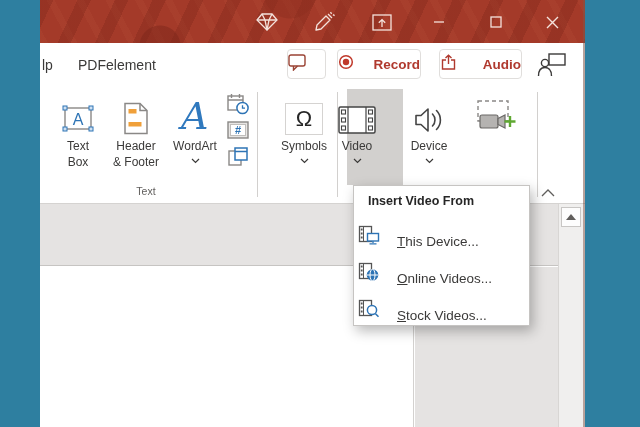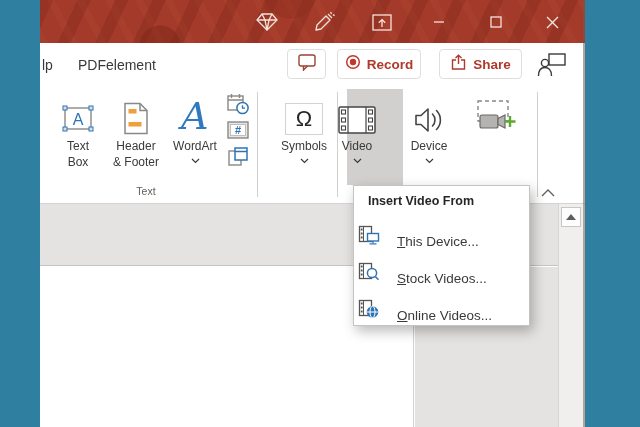--- a/index.html
+++ b/index.html
@@ -19,21 +19,21 @@
       radial-gradient(circle at 250px -8px, rgba(140,45,30,.45) 0 26px, rgba(140,45,30,0) 27px),
       repeating-linear-gradient(115deg, rgba(120,35,23,.30) 0 12px, rgba(120,35,23,0) 12px 34px),
       repeating-linear-gradient(62deg, rgba(186,84,60,.18) 0 7px, rgba(186,84,60,0) 7px 26px);
   }
   .tb-ico { position:absolute; top:11px; width:24px; height:22px; display:flex; align-items:center; justify-content:center; }
 
   
   .tabrow { position:absolute; left:0; top:43px; width:545px; height:45px; background:#fff; }
   .tab-label { position:absolute; top:14px; font-size:14px; color:#3b3a39; }
   .qbtn { position:absolute; top:6px; height:30px; background:#fff; border:1px solid #e0dedc; border-radius:4px;
-          display:flex; align-items:center; justify-content:center; gap:6px; }
+          display:flex; align-items:center; justify-content:space-between; gap:6px; }
   .qbtn .qtxt { font-size:13.5px; font-weight:bold; color:#b0392e; }
 
   
   .ribbon { position:absolute; left:0; top:88px; width:545px; height:116px; background:#fff; border-bottom:1px solid #d5d3d1; }
   .rb-btn { position:absolute; top:1px; height:95px; display:flex; flex-direction:column; align-items:center; }
   .rb-icon { height:42px; display:flex; align-items:flex-end; justify-content:center; margin-top:4px; }
   .rb-label { font-size:12px; color:#3b3a39; text-align:center; line-height:16px; margin-top:3px; }
   .rb-chevron { margin-top:3px; height:8px; display:flex; align-items:center; }
   .group-label { position:absolute; top:97px; font-size:10.5px; color:#605e5c; text-align:center; }
   .rb-divider { position:absolute; top:4px; width:1px; height:105px; background:#d2d0ce; }
@@ -126,21 +126,21 @@
       <span class="qtxt">Record</span>
     </div>
 
     <div class="qbtn" style="left:399px;width:83px">
       <span>
         <svg width="17" height="16" viewBox="0 0 17 16" fill="none" stroke="#b0392e" stroke-width="1.4">
           <path d="M6 6 H2.5 V15 H14.5 V6 H11"></path>
             <path d="M8.5 10 V1.5 M5.5 4 L8.5 1.2 L11.5 4"></path>
         </svg>
       </span>
-      <span class="qtxt">Share</span>
+      <span class="qtxt">Audio</span>
     </div>
 
     <span class="abs" style="left:497px;top:9px">
       <svg width="30" height="26" viewBox="0 0 30 26" fill="none" stroke="#3b3a39" stroke-width="1.4">
         <rect x="12" y="2" width="16" height="11"></rect>
           <circle cx="8" cy="11" r="3.6"></circle>
         <path d="M1.5 24 C1.5 17.5 5 15.5 8 15.5 C11 15.5 14.5 17.5 14.5 24"></path>
       </svg>
     </span>
   </div>
@@ -329,40 +329,40 @@
     <div class="dd-item">
       <span>
         <svg width="22" height="20" viewBox="0 0 22 20" fill="none">
           <rect x="1.5" y="1.5" width="12" height="15" stroke="#555" stroke-width="1.3"></rect>
           <path d="M5.5 1.5 V16.5" stroke="#555" stroke-width="1"></path>
           <g fill="#555">
               <rect x="2.8" y="3.5" width="1.8" height="2"></rect>
               <rect x="2.8" y="7.5" width="1.8" height="2"></rect>
               <rect x="2.8" y="11.5" width="1.8" height="2"></rect>
             </g>
-          <circle cx="14" cy="11" r="4.6" fill="#fff" stroke="#2e74b5" stroke-width="1.5"></circle>
-          <path d="M17.5 14.8 L20.5 17.8" stroke="#2e74b5" stroke-width="1.6"></path>
-        </svg>
-      </span>
-      <span class="dd-txt"><span class="u">S</span><span>tock Videos...</span></span>
+          <circle cx="14.5" cy="13" r="5.8" fill="#2e74b5"></circle>
+          <ellipse cx="14.5" cy="13" rx="2.5" ry="5.8" stroke="#fff" stroke-width="1" fill="none"></ellipse>
+          <path d="M8.9 13 H20.1" stroke="#fff" stroke-width="1"></path>
+        </svg>
+      </span>
+      <span class="dd-txt"><span class="u">O</span><span>nline Videos...</span></span>
     </div>
 
     <div class="dd-item">
       <span>
         <svg width="22" height="20" viewBox="0 0 22 20" fill="none">
           <rect x="1.5" y="1.5" width="12" height="15" stroke="#555" stroke-width="1.3"></rect>
           <path d="M5.5 1.5 V16.5" stroke="#555" stroke-width="1"></path>
           <g fill="#555">
               <rect x="2.8" y="3.5" width="1.8" height="2"></rect>
               <rect x="2.8" y="7.5" width="1.8" height="2"></rect>
               <rect x="2.8" y="11.5" width="1.8" height="2"></rect>
             </g>
-          <circle cx="14.5" cy="13" r="5.8" fill="#2e74b5"></circle>
-          <ellipse cx="14.5" cy="13" rx="2.5" ry="5.8" stroke="#fff" stroke-width="1" fill="none"></ellipse>
-          <path d="M8.9 13 H20.1" stroke="#fff" stroke-width="1"></path>
-        </svg>
-      </span>
-      <span class="dd-txt"><span class="u">O</span><span>nline Videos...</span></span>
+          <circle cx="14" cy="11" r="4.6" fill="#fff" stroke="#2e74b5" stroke-width="1.5"></circle>
+          <path d="M17.5 14.8 L20.5 17.8" stroke="#2e74b5" stroke-width="1.6"></path>
+        </svg>
+      </span>
+      <span class="dd-txt"><span class="u">S</span><span>tock Videos...</span></span>
     </div>
   </div>
 
   <div class="win-edge"></div>
 </div>
 
 </body></html>

